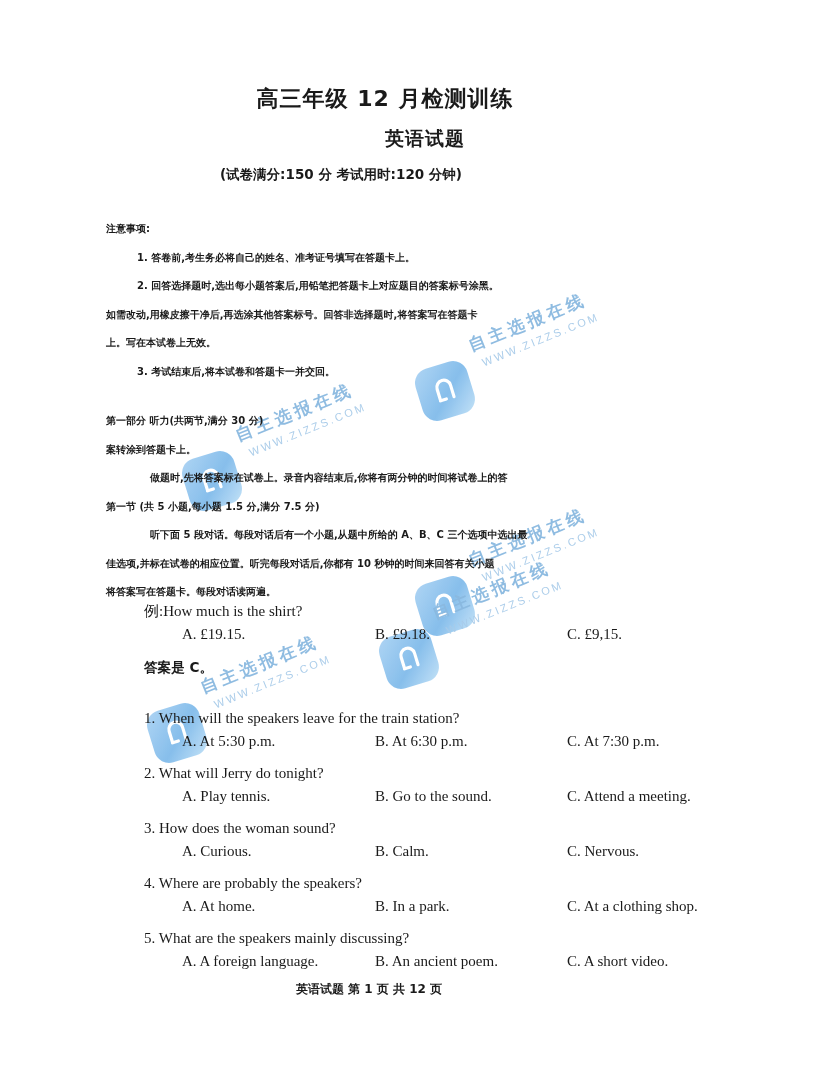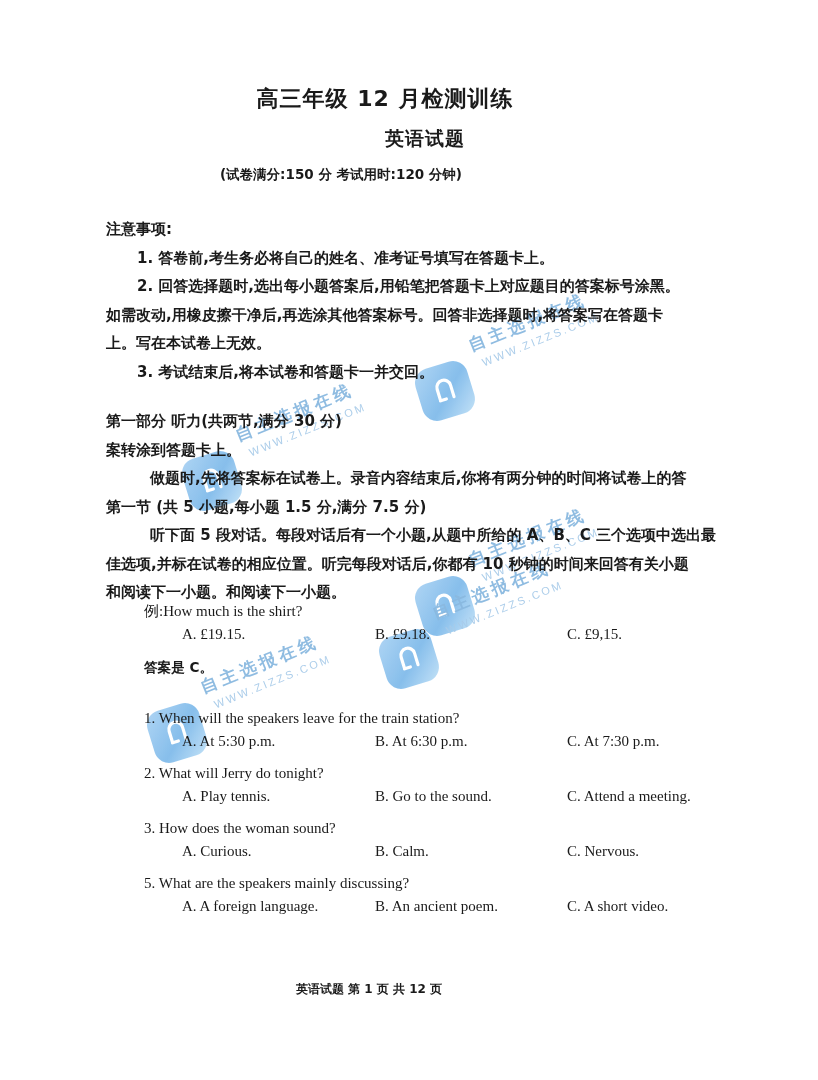--- a/index.html
+++ b/index.html
@@ -62,21 +62,21 @@
     font-family: "DejaVu Sans", "Liberation Sans", sans-serif;
   }
 
   
   .body-block {
     position: absolute;
     left: 106px;
     width: 624px;
   }
   .line {
-    font-size: 15px;
+    font-size: 10px;
     line-height: 28.5px;
     white-space: nowrap;
     font-family: "DejaVu Sans", "Liberation Sans", sans-serif;
     font-weight: 600;
   }
   .line.indent { padding-left: 31px; }
   .line.bold { font-weight: bold; }
 
   .qblock { position: absolute; left: 106px; width: 624px; margin-left: 38px; }
   .qtext {
@@ -246,21 +246,21 @@
       <div class="line indent">3. 考试结束后,将本试卷和答题卡一并交回。</div>
     </div>
 
     <div class="body-block" style="top:407px;">
       <div class="line bold">第一部分  听力(共两节,满分 30 分)</div>
       <div class="line">案转涂到答题卡上。</div>
       <div class="line" style="padding-left:44px;">做题时,先将答案标在试卷上。录音内容结束后,你将有两分钟的时间将试卷上的答</div>
       <div class="line bold">第一节  (共 5 小题,每小题 1.5 分,满分 7.5 分)</div>
       <div class="line" style="padding-left:44px;">听下面 5 段对话。每段对话后有一个小题,从题中所给的 A、B、C 三个选项中选出最</div>
       <div class="line">佳选项,并标在试卷的相应位置。听完每段对话后,你都有 10 秒钟的时间来回答有关小题</div>
-      <div class="line">和阅读下一小题。和阅读下一小题。</div>
+      <div class="line">将答案写在答题卡。每段对话读两遍。</div>
     </div>
 
     <div class="qblock" style="top:598px;">
       <div class="qtext">例:How much is the shirt?</div>
       <div class="opts">
         <span class="opt a">A. £19.15.</span>
         <span class="opt b">B. £9.18.</span>
         <span class="opt c">C. £9,15.</span>
       </div>
       <div class="line" style="font-size:13.6px;">答案是 C。</div>
@@ -288,20 +288,28 @@
 
       <div>
         <div class="qtext">3. How does the woman sound?</div>
         <div class="opts">
           <span class="opt a">A. Curious.</span>
           <span class="opt b">B. Calm.</span>
           <span class="opt c">C. Nervous.</span>
         </div>
       </div>
 
+      <div>
+        <div class="qtext">4. Where are probably the speakers?</div>
+        <div class="opts">
+          <span class="opt a">A. At home.</span>
+          <span class="opt b">B. In a park.</span>
+          <span class="opt c">C. At a clothing shop.</span>
+        </div>
+      </div>
 
       <div>
         <div class="qtext">5. What are the speakers mainly discussing?</div>
         <div class="opts">
           <span class="opt a">A. A foreign language.</span>
           <span class="opt b">B. An ancient poem.</span>
           <span class="opt c">C. A short video.</span>
         </div>
       </div>
 

